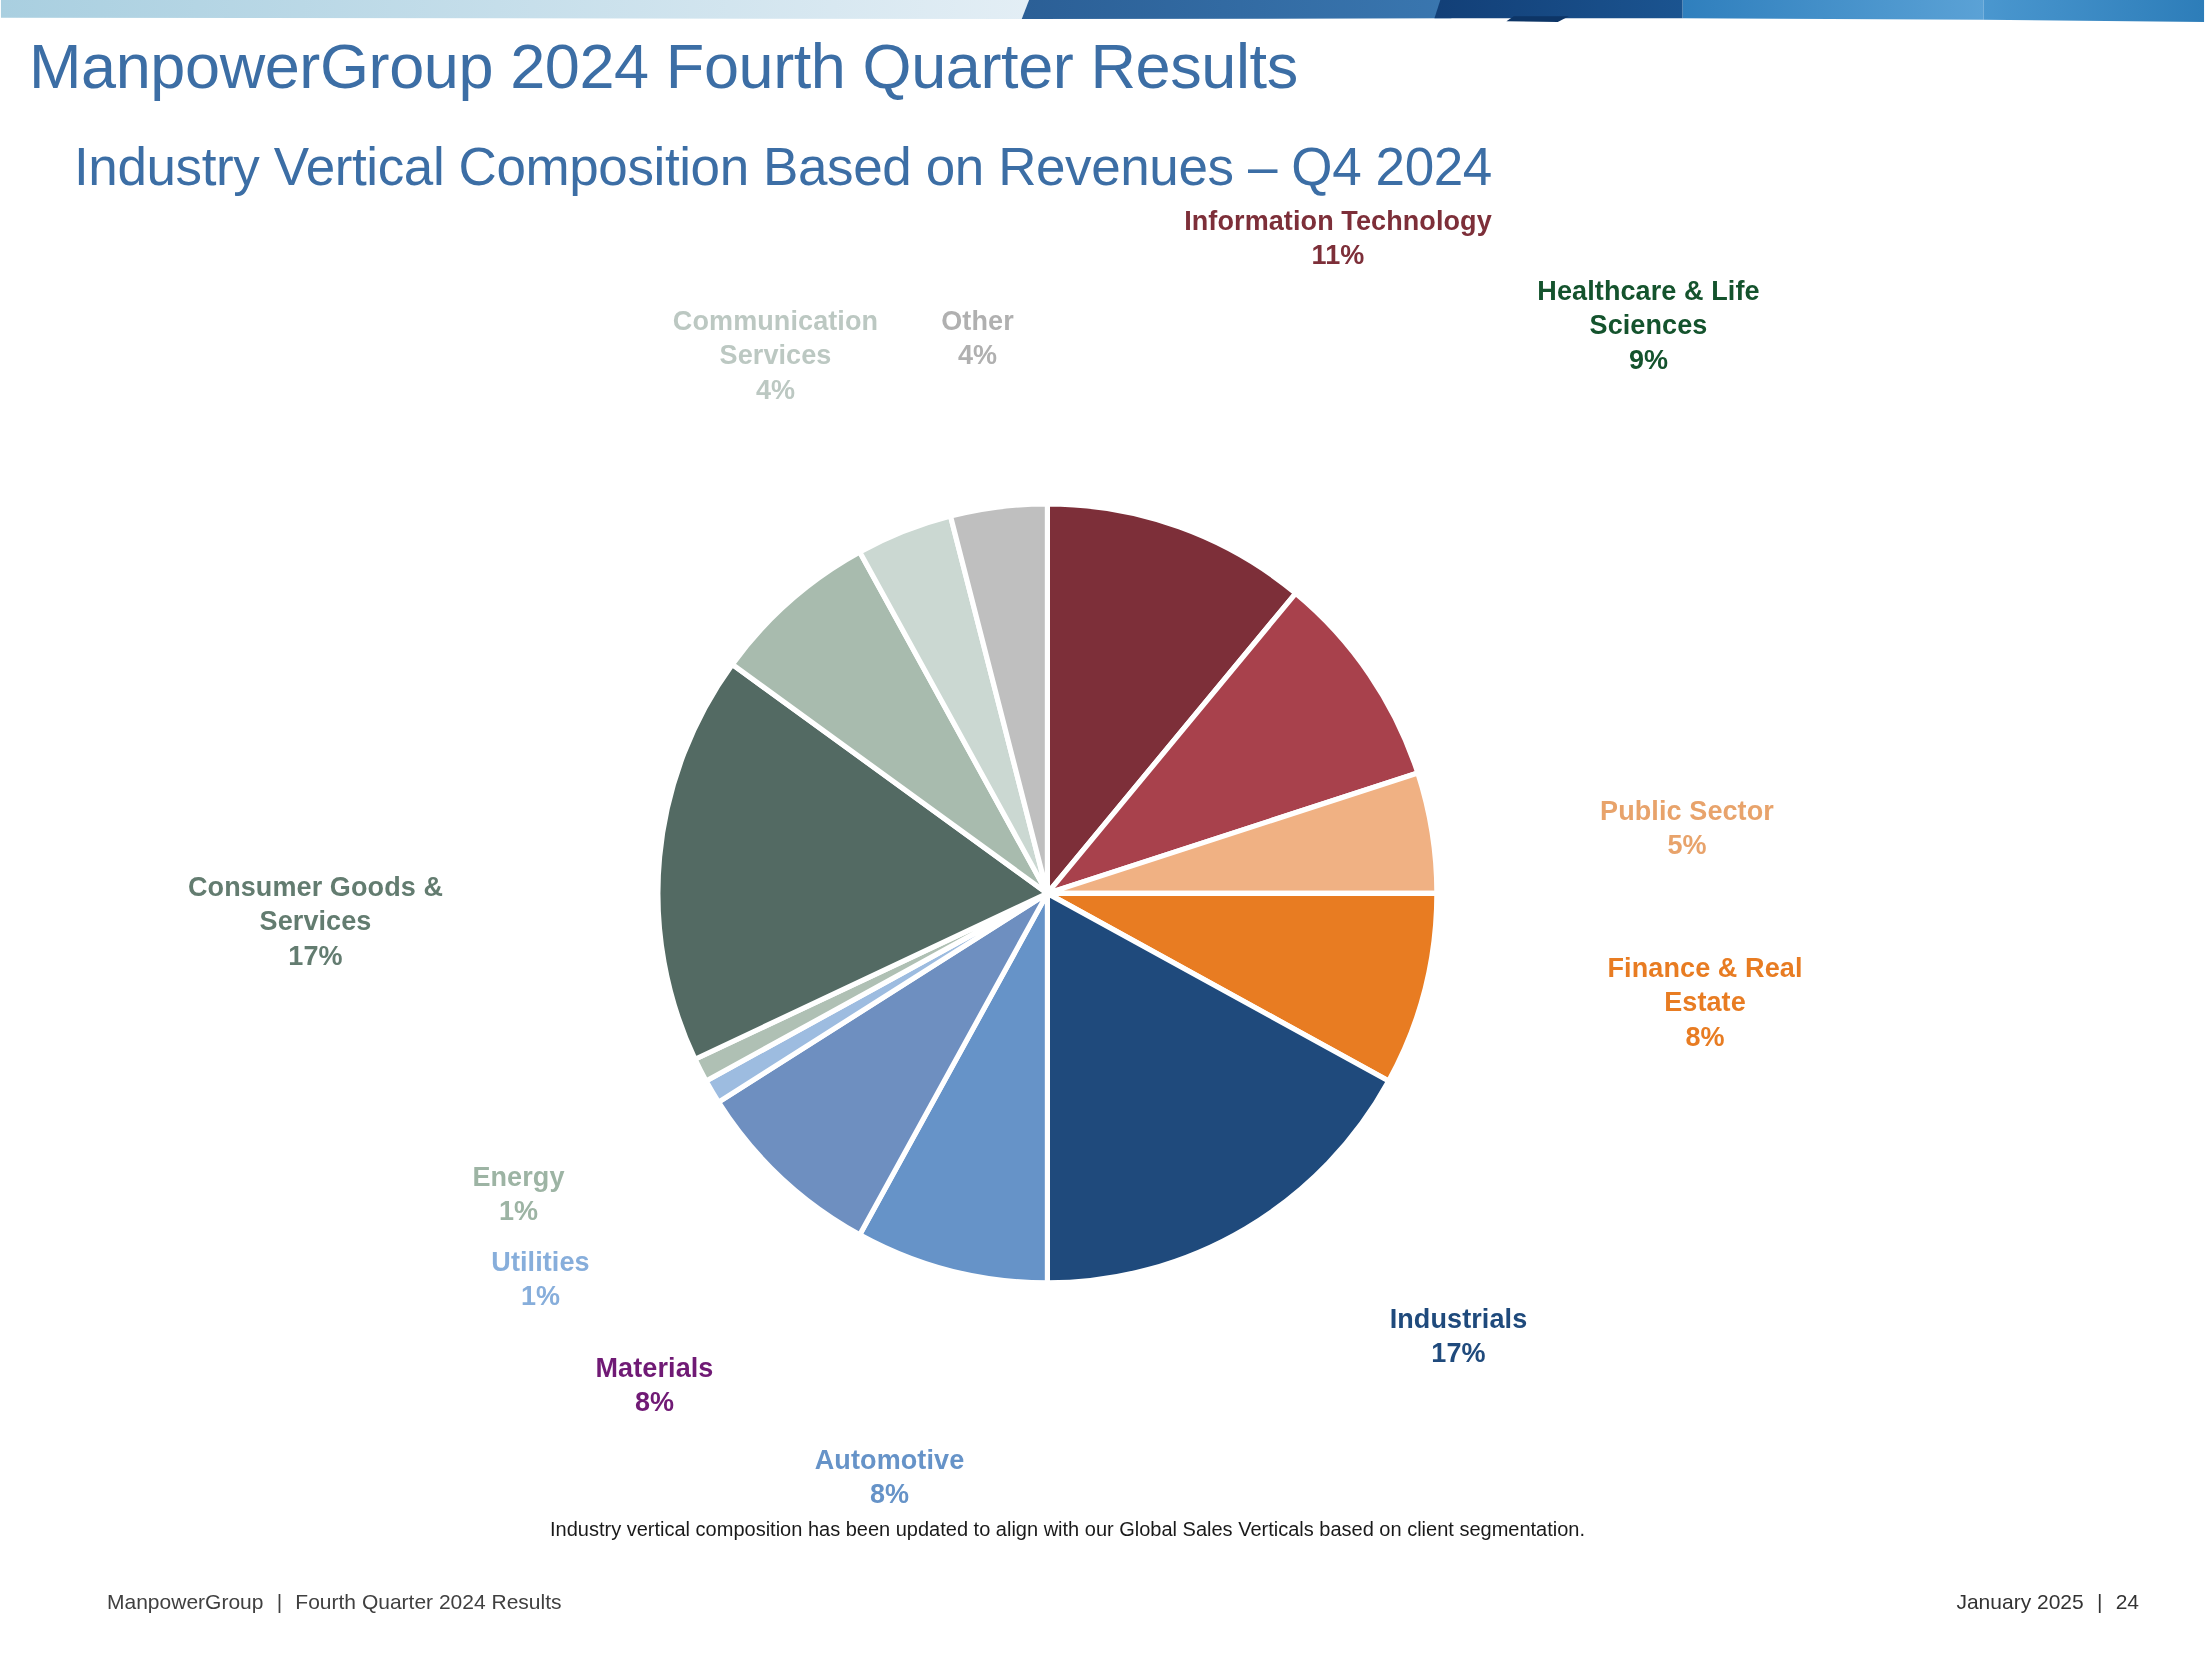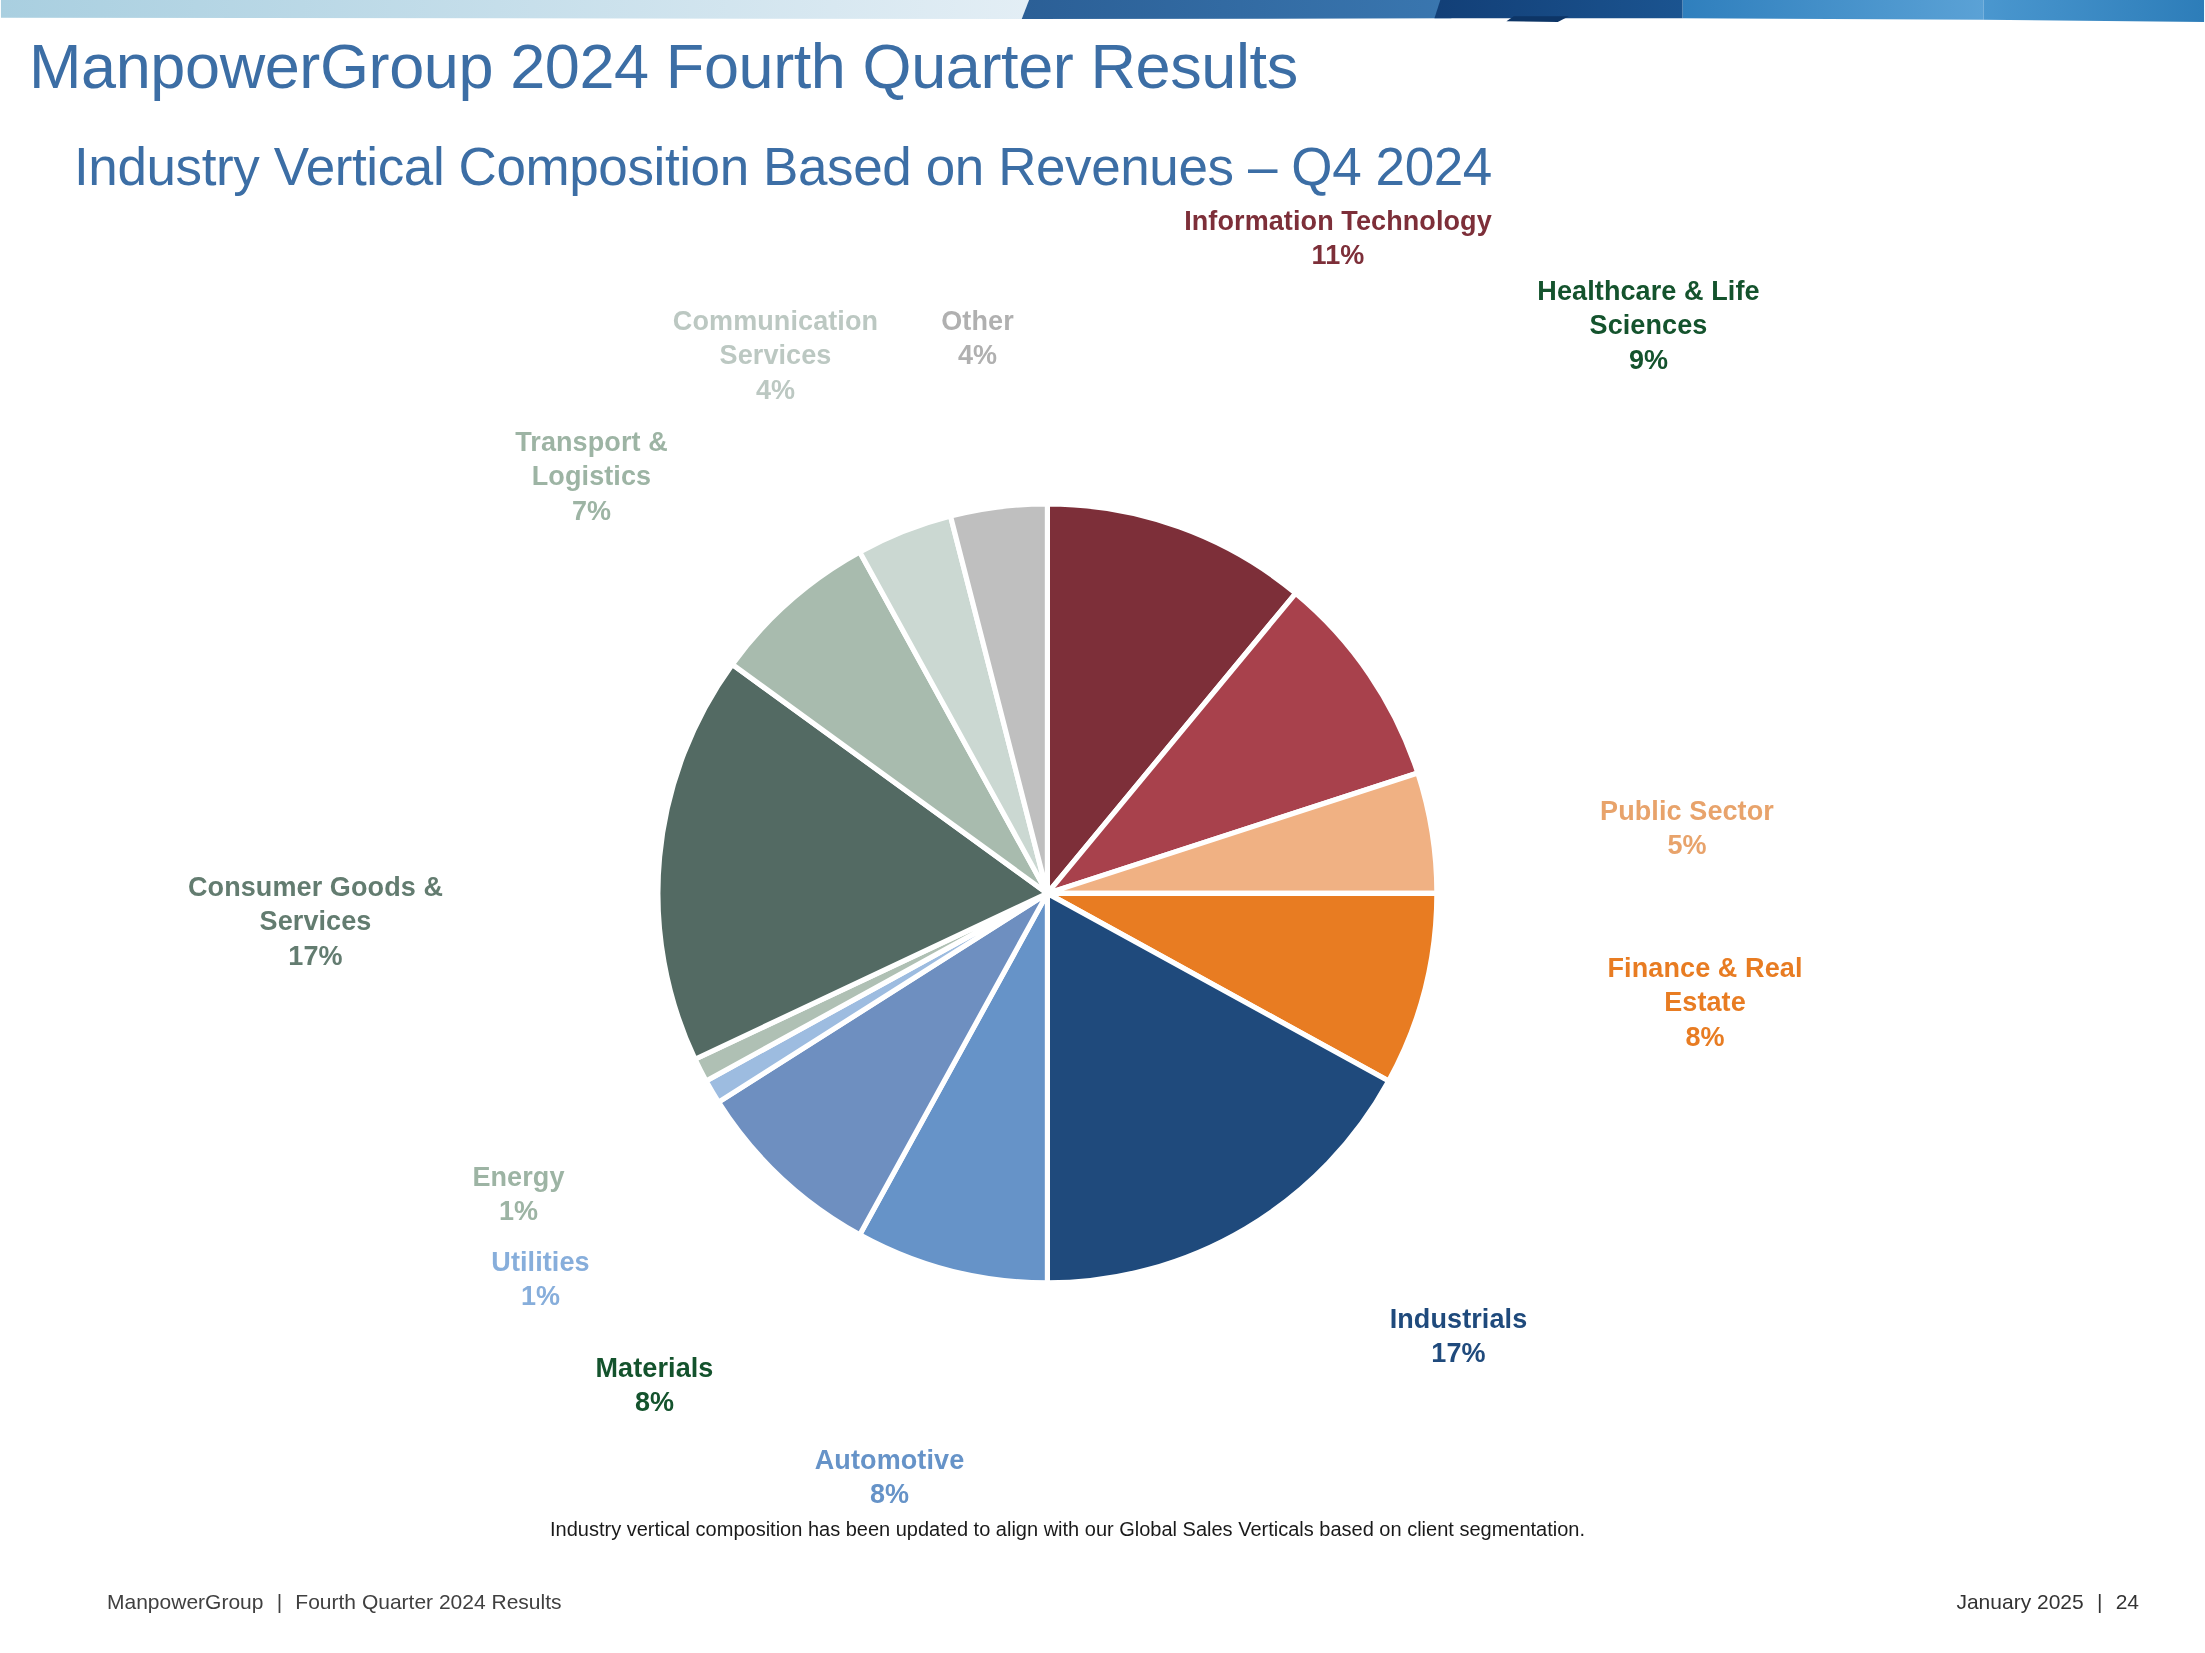--- a/index.html
+++ b/index.html
@@ -159,46 +159,41 @@
   <div class="pie-label" style="left:1319px;top:1024px;width:279px;color:#1F4A7C;">
     <span>Industrials</span>
     <span class="lbl-val">17%</span>
   </div>
 
   <div class="pie-label" style="left:750px;top:1165px;width:279px;color:#6693C8;">
     <span>Automotive</span>
     <span class="lbl-val">8%</span>
   </div>
 
-  <div class="pie-label" style="left:515px;top:1073px;width:279px;color:#14532d;">
+  <div class="pie-label" style="left:515px;top:1073px;width:279px;color:#701a75;">
     <span>Materials</span>
     <span class="lbl-val">8%</span>
   </div>
 
   <div class="pie-label" style="left:423px;top:967px;width:235px;color:#87AEDB;">
     <span>Utilities</span>
     <span class="lbl-val">1%</span>
   </div>
 
   <div class="pie-label" style="left:412px;top:882px;width:213px;color:#9DB4A4;">
     <span>Energy</span>
     <span class="lbl-val">1%</span>
   </div>
 
   <div class="pie-label" style="left:143px;top:592px;width:345px;color:#637C70;">
     <span>Consumer Goods &amp;
 Services</span>
     <span class="lbl-val">17%</span>
   </div>
 
-  <div class="pie-label" style="left:463px;top:147px;width:257px;color:#9DB4A4;">
-    <span>Transport &amp;
-Logistics</span>
-    <span class="lbl-val">7%</span>
-  </div>
 
   <div class="pie-label" style="left:632px;top:26px;width:287px;color:#BCC8C2;">
     <span>Communication
 Services</span>
     <span class="lbl-val">4%</span>
   </div>
 
   <div class="pie-label" style="left:893px;top:26px;width:169px;color:#B0B0B0;">
     <span>Other</span>
     <span class="lbl-val">4%</span>

